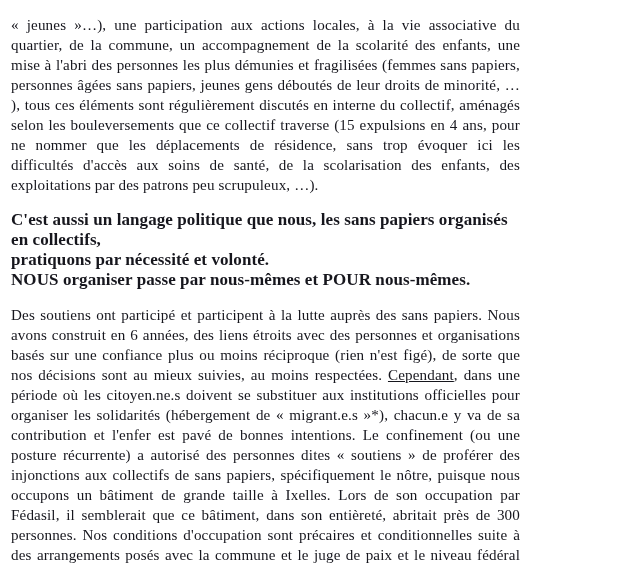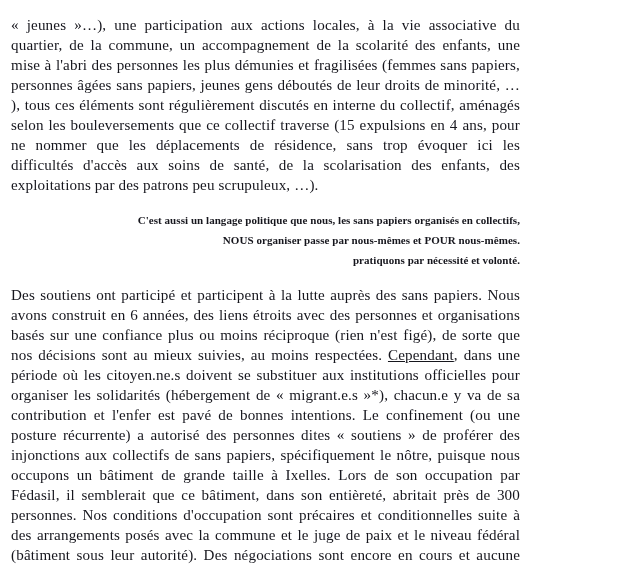--- a/index.html
+++ b/index.html
@@ -30,24 +30,24 @@
     text-align: justify;
     text-justify: inter-word;
     hyphens: none;
     letter-spacing: 0.01em;
   }
   .par-gap {
     height: 15px;
   }
   .center-block {
     margin: 0;
-    font-size: 11px;
+    font-size: 17px;
     line-height: 20px;
     font-weight: bold;
-    text-align: right;
+    text-align: left;
     letter-spacing: 0.005em;
   }
   .center-block .cb-line {
     display: block;
   }
   b.emph-underline {
     font-weight: normal;
     text-decoration: underline;
     text-underline-offset: 1px;
   }
@@ -59,22 +59,22 @@
 <body>
 
 <div class="page">
 
   <p class="body-par">« jeunes »…), une participation aux actions locales, à la vie associative du quartier, de la commune, un accompagnement de la scolarité des enfants, une mise à l'abri des personnes les plus démunies et fragilisées (femmes sans papiers, personnes âgées sans papiers, jeunes gens déboutés de leur droits de minorité, … ), tous ces éléments sont régulièrement discutés en interne du collectif, aménagés selon les bouleversements que ce collectif traverse (15 expulsions en 4 ans, pour ne nommer que les déplacements de résidence, sans trop évoquer ici les difficultés d'accès aux soins de santé, de la scolarisation des enfants, des exploitations par des patrons peu scrupuleux, …).</p>
 
   <div class="par-gap"></div>
 
   <div class="center-block">
     <span class="cb-line">C'est aussi un langage politique que nous, les sans papiers organisés en collectifs,</span>
+    <span class="cb-line">pratiquons par nécessité et volonté.</span>
     <span class="cb-line">NOUS organiser passe par nous-mêmes et POUR nous-mêmes.</span>
-    <span class="cb-line">pratiquons par nécessité et volonté.</span>
   </div>
 
   <div class="par-gap"></div>
 
   <p class="body-par last-par">
     <span>Des soutiens ont participé et participent à la lutte auprès des sans papiers. Nous avons construit en 6 années, des liens étroits avec des personnes et organisations basés sur une confiance plus ou moins réciproque (rien n'est figé), de sorte que nos décisions sont au mieux suivies, au moins respectées. </span><b class="emph-underline">Cependant</b><span>, dans une période où les citoyen.ne.s doivent se substituer aux institutions officielles pour organiser les solidarités (hébergement de « migrant.e.s »*), chacun.e y va de sa contribution et l'enfer est pavé de bonnes intentions. Le confinement (ou une posture récurrente) a autorisé des personnes dites « soutiens » de proférer des injonctions aux collectifs de sans papiers, spécifiquement le nôtre, puisque nous occupons un bâtiment de grande taille à Ixelles. Lors de son occupation par Fédasil, il semblerait que ce bâtiment, dans son entièreté, abritait près de 300 personnes. Nos conditions d'occupation sont précaires et conditionnelles suite à des arrangements posés avec la commune et le juge de paix et le niveau fédéral (bâtiment sous leur autorité). Des négociations sont encore en cours et aucune pérennité n'est posée entre les parties. De fait même, nous avons dû, à notre arrivée dans ce bâtiment en octobre 2019, scinder le groupe initial de 100 personnes avec un autre bâtiment à Molenbeek que nous espérions quitter. Cette scission s'est effectuée afin de respecter les mesures de « sécurité » imposées par la Commune</span>
   </p>
 
 </div>
 

